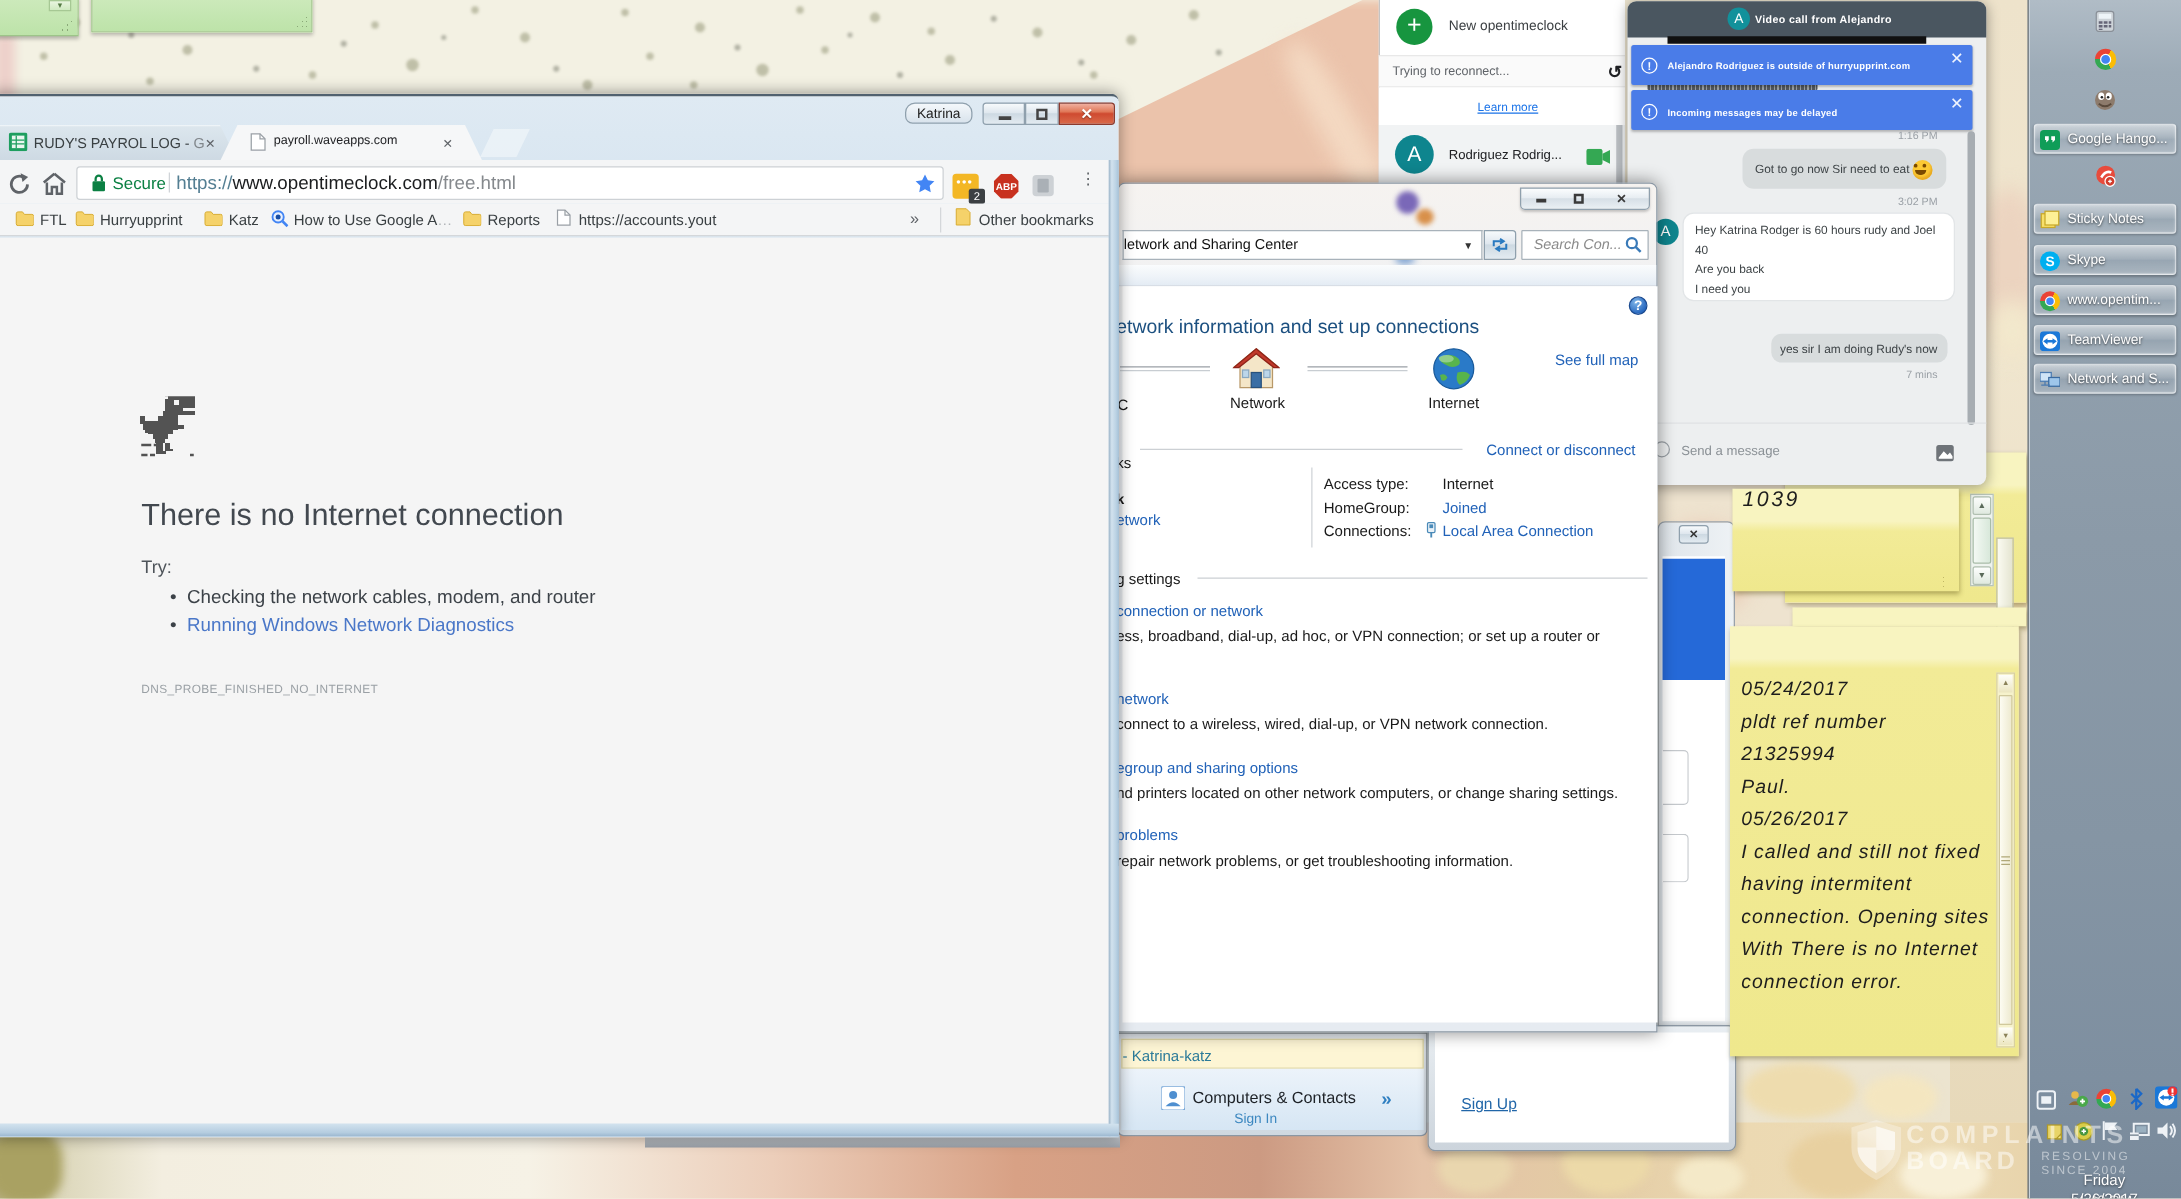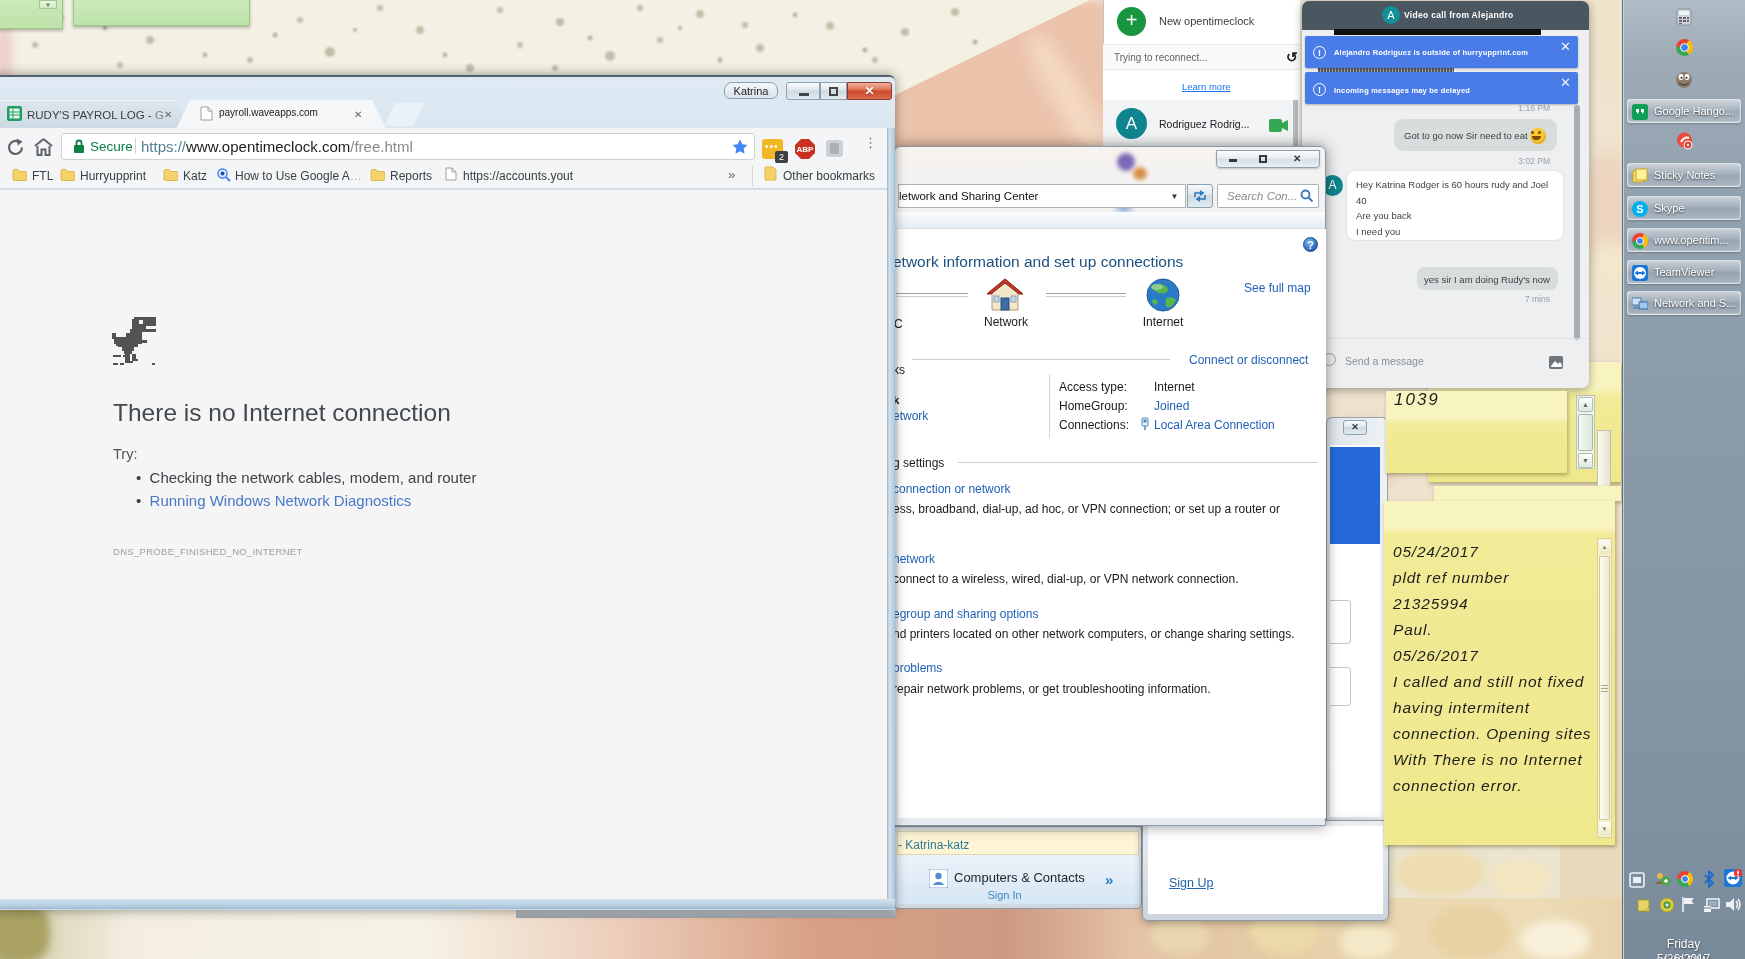--- a/index.html
+++ b/index.html
@@ -599,13 +599,25 @@
       <line x1="1" y1="11" x2="8" y2="11" stroke="#6a7a88"></line>
     </svg>
 <svg class="trayic" style="left:1725px;top:896px;" width="17" height="17">
       <path d="M1 6 H5 L9 2 V15 L5 11 H1 Z" fill="#eef2f6"></path>
       <path d="M11 5 Q14 8.5 11 12 M13 3 Q17 8.5 13 14" stroke="#eef2f6" stroke-width="1.6" fill="none"></path>
     </svg>
 <div class="clk" style="left:1622px;top:922px;margin-top:32px;">4:40 PM</div>
 <div class="clk" style="left:1622px;top:937px;">Friday</div>
 <div class="clk" style="left:1622px;top:952px;">5/26/2017</div>
 
+<div class="abs" style="left:1481px;top:893px;width:240px;height:60px;color:rgba(255,255,255,.5);">
+  <svg style="position:absolute;left:0;top:3px;" width="40" height="48" viewBox="0 0 40 48">
+        <path d="M20 0 L40 6 V22 Q40 38 20 48 Q0 38 0 22 V6 Z" fill="rgba(255,255,255,.30)"></path>
+        <path d="M20 5 L35 9.5 V22 Q35 34 20 42.5 Q5 34 5 22 V9.5 Z" fill="rgba(255,255,255,.35)"></path>
+        <path d="M20 5 L35 9.5 V22 Q35 24 34.8 24 L20 24 Z" fill="rgba(255,255,255,.5)"></path>
+        <path d="M20 24 L20 42.5 Q5 34 5 22 L20 22 Z" fill="rgba(255,255,255,.5)"></path>
+      </svg>
+  <div style="position:absolute;left:44px;top:4px;font-size:20px;font-weight:bold;letter-spacing:4.6px;">COMPLAINTS</div>
+  <div style="position:absolute;left:44px;top:25px;font-size:20px;font-weight:bold;letter-spacing:3.4px;">BOARD</div>
+  <div style="position:absolute;left:152px;top:27px;font-size:9.5px;letter-spacing:1.8px;">RESOLVING</div>
+  <div style="position:absolute;left:152px;top:38px;font-size:9.5px;letter-spacing:1.6px;">SINCE 2004</div>
+</div>
 </div>
 
 </body></html>

